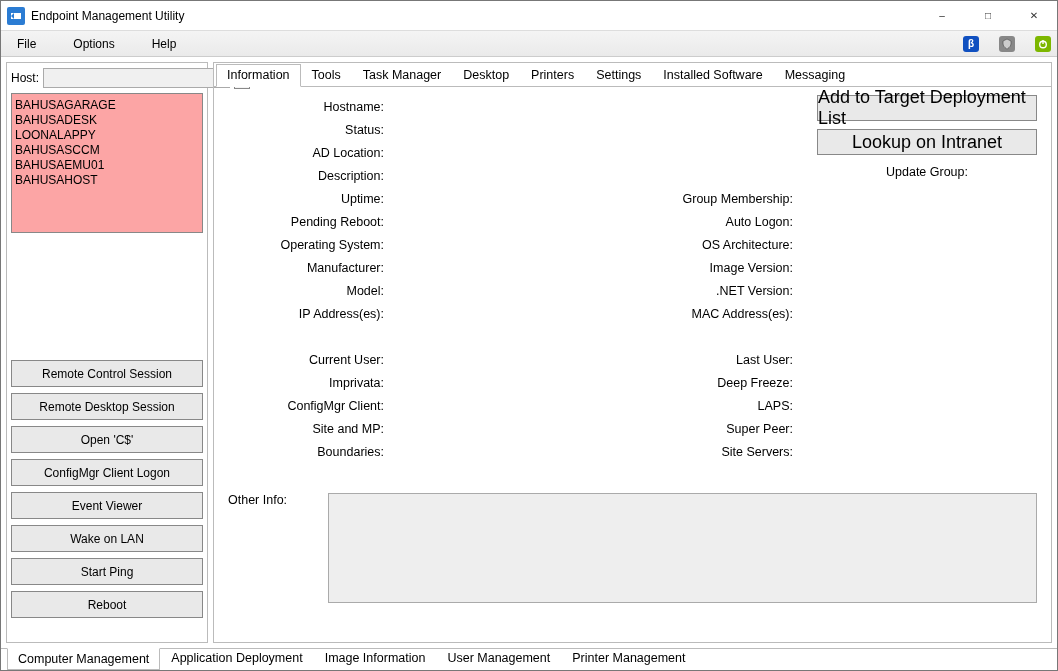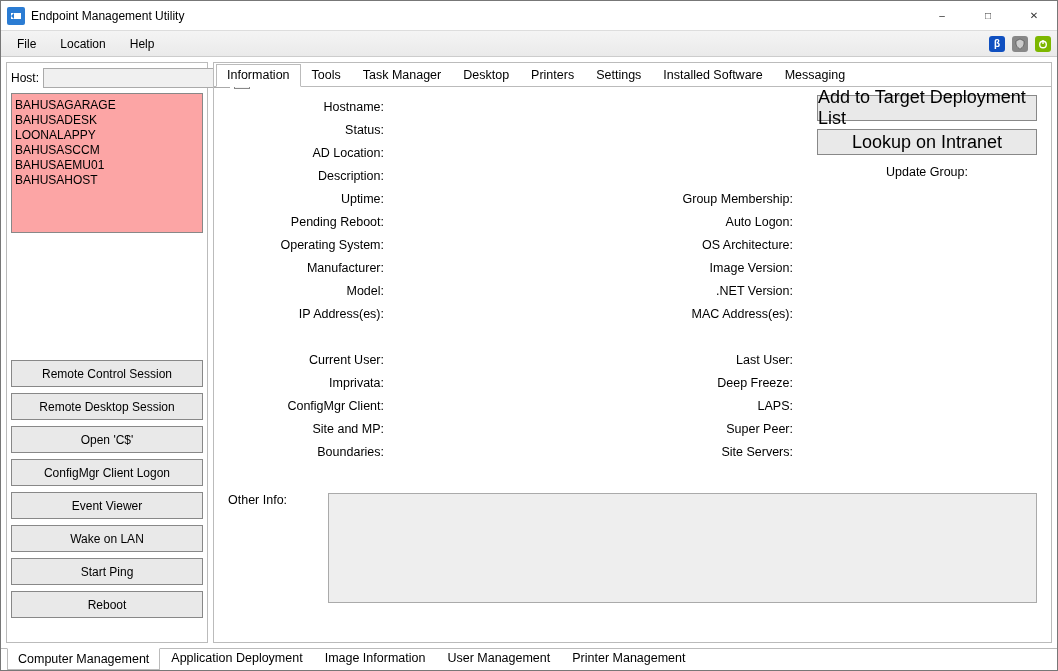--- a/index.html
+++ b/index.html
@@ -3,21 +3,21 @@
 <meta charset="utf-8">
 <style>
   * { box-sizing: border-box; }
   html, body { margin: 0; padding: 0; font-family: "Segoe UI", Tahoma, sans-serif; font-size: 12px; color: #000; }
   .window { width: 1058px; height: 671px; border: 1px solid #777; background: #fff; position: relative; display: flex; flex-direction: column; }
   .titlebar { height: 30px; background: #fff; display: flex; align-items: center; padding: 0 0 0 6px; border-bottom: 1px solid #ddd; }
   .titlebar .icon-box { width: 18px; height: 18px; background: #2b7cd3; border-radius: 2px; display: flex; align-items: center; justify-content: center; margin-right: 6px; }
   .titlebar .title { flex: 1; font-size: 12px; }
   .win-controls { display: flex; height: 100%; }
   .win-btn { width: 46px; height: 100%; display: flex; align-items: center; justify-content: center; font-family: "Segoe UI Symbol", sans-serif; font-size: 10px; color: #333; }
-  .menubar { height: 26px; background: linear-gradient(#f4f4f4,#eaeaea); border-bottom: 1px solid #ccc; display: flex; align-items: center; padding: 0 6px; gap: 4px; }
+  .menubar { height: 26px; background: linear-gradient(#f4f4f4,#eaeaea); border-bottom: 1px solid #ccc; display: flex; align-items: center; padding: 0 6px; gap: 17px; }
   .menubar .menu-item { padding: 2px 10px; border-radius: 2px; }
   .menubar .spacer { flex: 1; }
   .mb-icon { width: 16px; height: 16px; border-radius: 3px; margin-left: 3px; display:flex;align-items:center;justify-content:center;font-size:10px;font-weight:bold;color:#fff; }
   .content { flex: 1; display: flex; padding: 5px; gap: 5px; overflow:hidden; }
   .left-panel { width: 202px; border: 1px solid #bbb; padding: 4px; display: flex; flex-direction: column; }
   .host-row { display: flex; align-items: center; gap: 4px; margin-bottom: 4px; }
   .host-label { }
   .host-input { flex: 1; height: 20px; border: 1px solid #aaa; background: #f0f0f0; padding: 0 4px; }
   .picker-btn { width: 22px; height: 22px; border: 1px solid #888; background: #f4f4f4; display:flex;align-items:center;justify-content:center; font-size:12px;}
   .host-list { height: 140px; border: 1px solid #888; background: #fca5a5; font-size: 12px; overflow-y: scroll; padding: 4px 3px; line-height: 15px; }
@@ -59,21 +59,21 @@
     <div class="title">Endpoint Management Utility</div>
     <div class="win-controls">
       <div class="win-btn">–</div>
       <div class="win-btn">□</div>
       <div class="win-btn close">✕</div>
     </div>
   </div>
 
   <div class="menubar">
     <div class="menu-item">File</div>
-    <div class="menu-item">Location</div>
+    <div class="menu-item">Options</div>
     <div class="menu-item">Help</div>
     <div class="spacer"></div>
     <div class="mb-icon" style="background:#1050c0">β</div>
     <div class="mb-icon" style="background:#888">
       <svg width="12" height="12" viewBox="0 0 12 12">
           <path d="M6 1 L10 3 V6 C10 9 6 11 6 11 C6 11 2 9 2 6 V3 Z" fill="#ccc" stroke="#555" stroke-width="0.7"></path>
         </svg>
     </div>
     <div class="mb-icon" style="background:#7db700">
       <svg width="12" height="12" viewBox="0 0 12 12">

